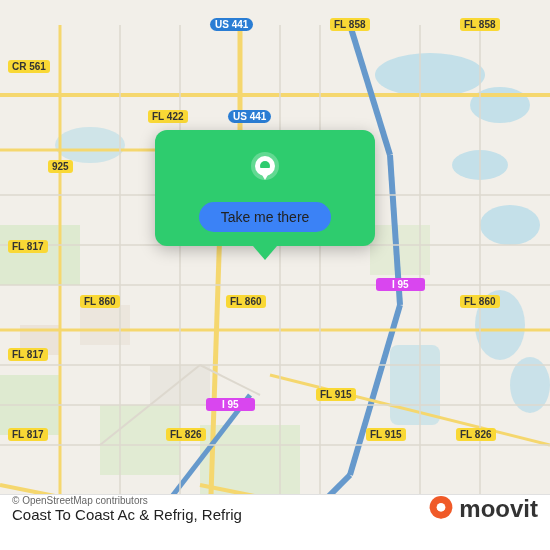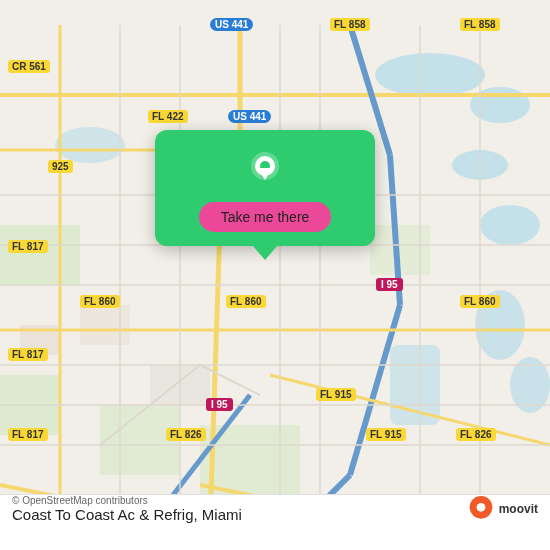--- a/index.html
+++ b/index.html
@@ -49,21 +49,21 @@
       color: #222;
     }
 
     #moovit-logo {
       display: flex;
       align-items: center;
       gap: 4px;
     }
 
     .moovit-text {
-      font-size: 12px;
+      font-size: 24px;
       font-weight: bold;
       color: #333;
     }
 
     .moovit-pin {
       width: 28px;
       height: 28px;
     }
 
     
@@ -93,21 +93,21 @@
       border-top: 14px solid #2ecc6e;
     }
 
     .pin-icon {
       width: 44px;
       height: 44px;
       margin-bottom: 10px;
     }
 
     #take-me-btn {
-      background: #ec4899;
+      background: #3b82f6;
       color: #222;
       border: none;
       border-radius: 20px;
       padding: 7px 22px;
       font-size: 14px;
       font-weight: 500;
       cursor: pointer;
       white-space: nowrap;
     }
 
@@ -121,24 +121,24 @@
       border-radius: 3px;
       padding: 1px 4px;
     }
     .road-label-us {
       background: #2a7dd4;
       color: white;
       border-radius: 12px;
       padding: 1px 5px;
     }
     .road-label-i95 {
-      background: #be185d;
+      background: #d946ef;
       color: white;
       border-radius: 3px;
-      padding: 1px 5px;
+      padding: 1px 16px;
     }
   </style>
 </head>
 <body>
 
 <div id="map-container">
 
   <svg id="map-bg" viewBox="0 0 550 500" xmlns="http://www.w3.org/2000/svg">
 
     <rect width="550" height="500" fill="#f2efe9"></rect>
@@ -233,21 +233,21 @@
       <polygon points="22,32 15,20 29,20" fill="white"></polygon>
     </svg>
     <button id="take-me-btn">Take me there</button>
   </div>
 
   <div id="bottom-bar">
     <div id="bottom-left">
       <span id="osm-attribution">© OpenStreetMap contributors</span>
       <span id="location-name">
         <span>Coast To Coast Ac &amp; Refrig,</span>
-        <span>Miami</span>
+        <span>Refrig</span>
       </span>
     </div>
     <div id="moovit-logo">
 
       <svg class="moovit-pin" viewBox="0 0 28 32" xmlns="http://www.w3.org/2000/svg">
         <ellipse cx="14" cy="14" rx="13" ry="13" fill="#f05a28"></ellipse>
         <circle cx="14" cy="14" r="5" fill="white"></circle>
         <polygon points="14,27 9,20 19,20" fill="#f05a28"></polygon>
       </svg>
       <span class="moovit-text">moovit</span>

